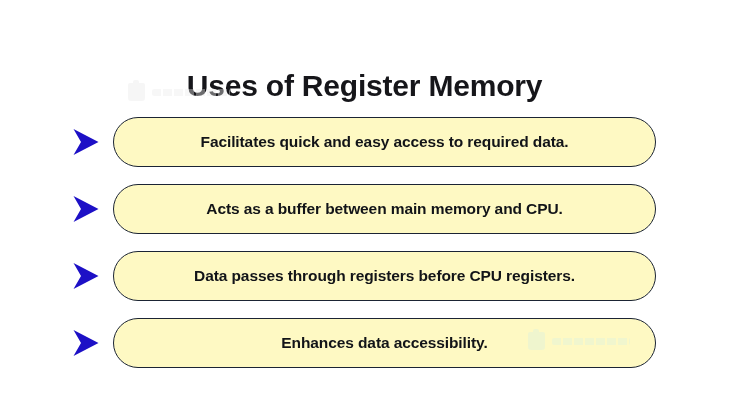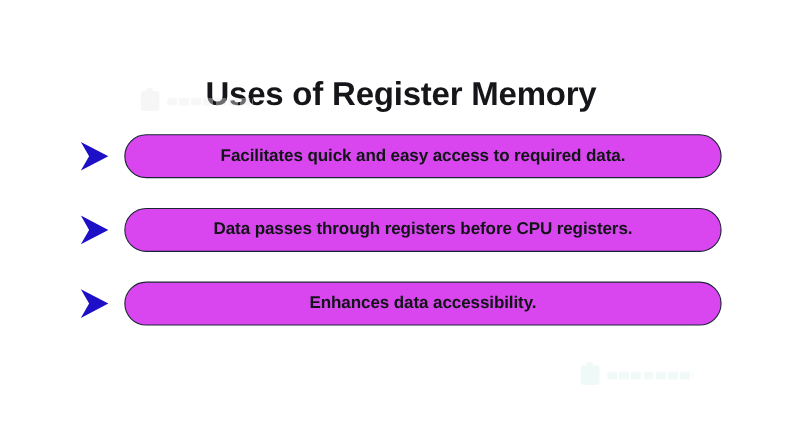--- a/index.html
+++ b/index.html
@@ -119,23 +119,23 @@
     transform: translateY(-50%);
     width: 28px;
     height: 30px;
     display: block;
   }
 
   .pill {
     position: absolute;
     left: 113px;
     width: 543px;
-    height: 40px;
+    height: 50px;
     box-sizing: border-box;
-    background: #d946ef;
+    background: #fef9c3;
     border: 1.4px solid #1b2434;
     border-radius: 26px;
     display: flex;
     align-items: center;
     justify-content: center;
     overflow: hidden;
   }
   .pill-text {
     font-size: 15.5px;
     font-weight: bold;
@@ -162,20 +162,28 @@
 
     <div class="row">
       <svg class="arrow-marker" viewBox="0 0 28 30">
         <path d="M1.5 2 L26.5 15 L1.5 28 L9 15 Z" fill="#1d10c6"></path>
       </svg>
       <div class="pill">
         <span class="pill-text">Facilitates quick and easy access to required data.</span>
       </div>
     </div>
 
+    <div class="row">
+      <svg class="arrow-marker" viewBox="0 0 28 30">
+        <path d="M1.5 2 L26.5 15 L1.5 28 L9 15 Z" fill="#1d10c6"></path>
+      </svg>
+      <div class="pill">
+        <span class="pill-text">Acts as a buffer between main memory and CPU.</span>
+      </div>
+    </div>
 
     <div class="row">
       <svg class="arrow-marker" viewBox="0 0 28 30">
         <path d="M1.5 2 L26.5 15 L1.5 28 L9 15 Z" fill="#1d10c6"></path>
       </svg>
       <div class="pill">
         <span class="pill-text">Data passes through registers before CPU registers.</span>
       </div>
     </div>
 

